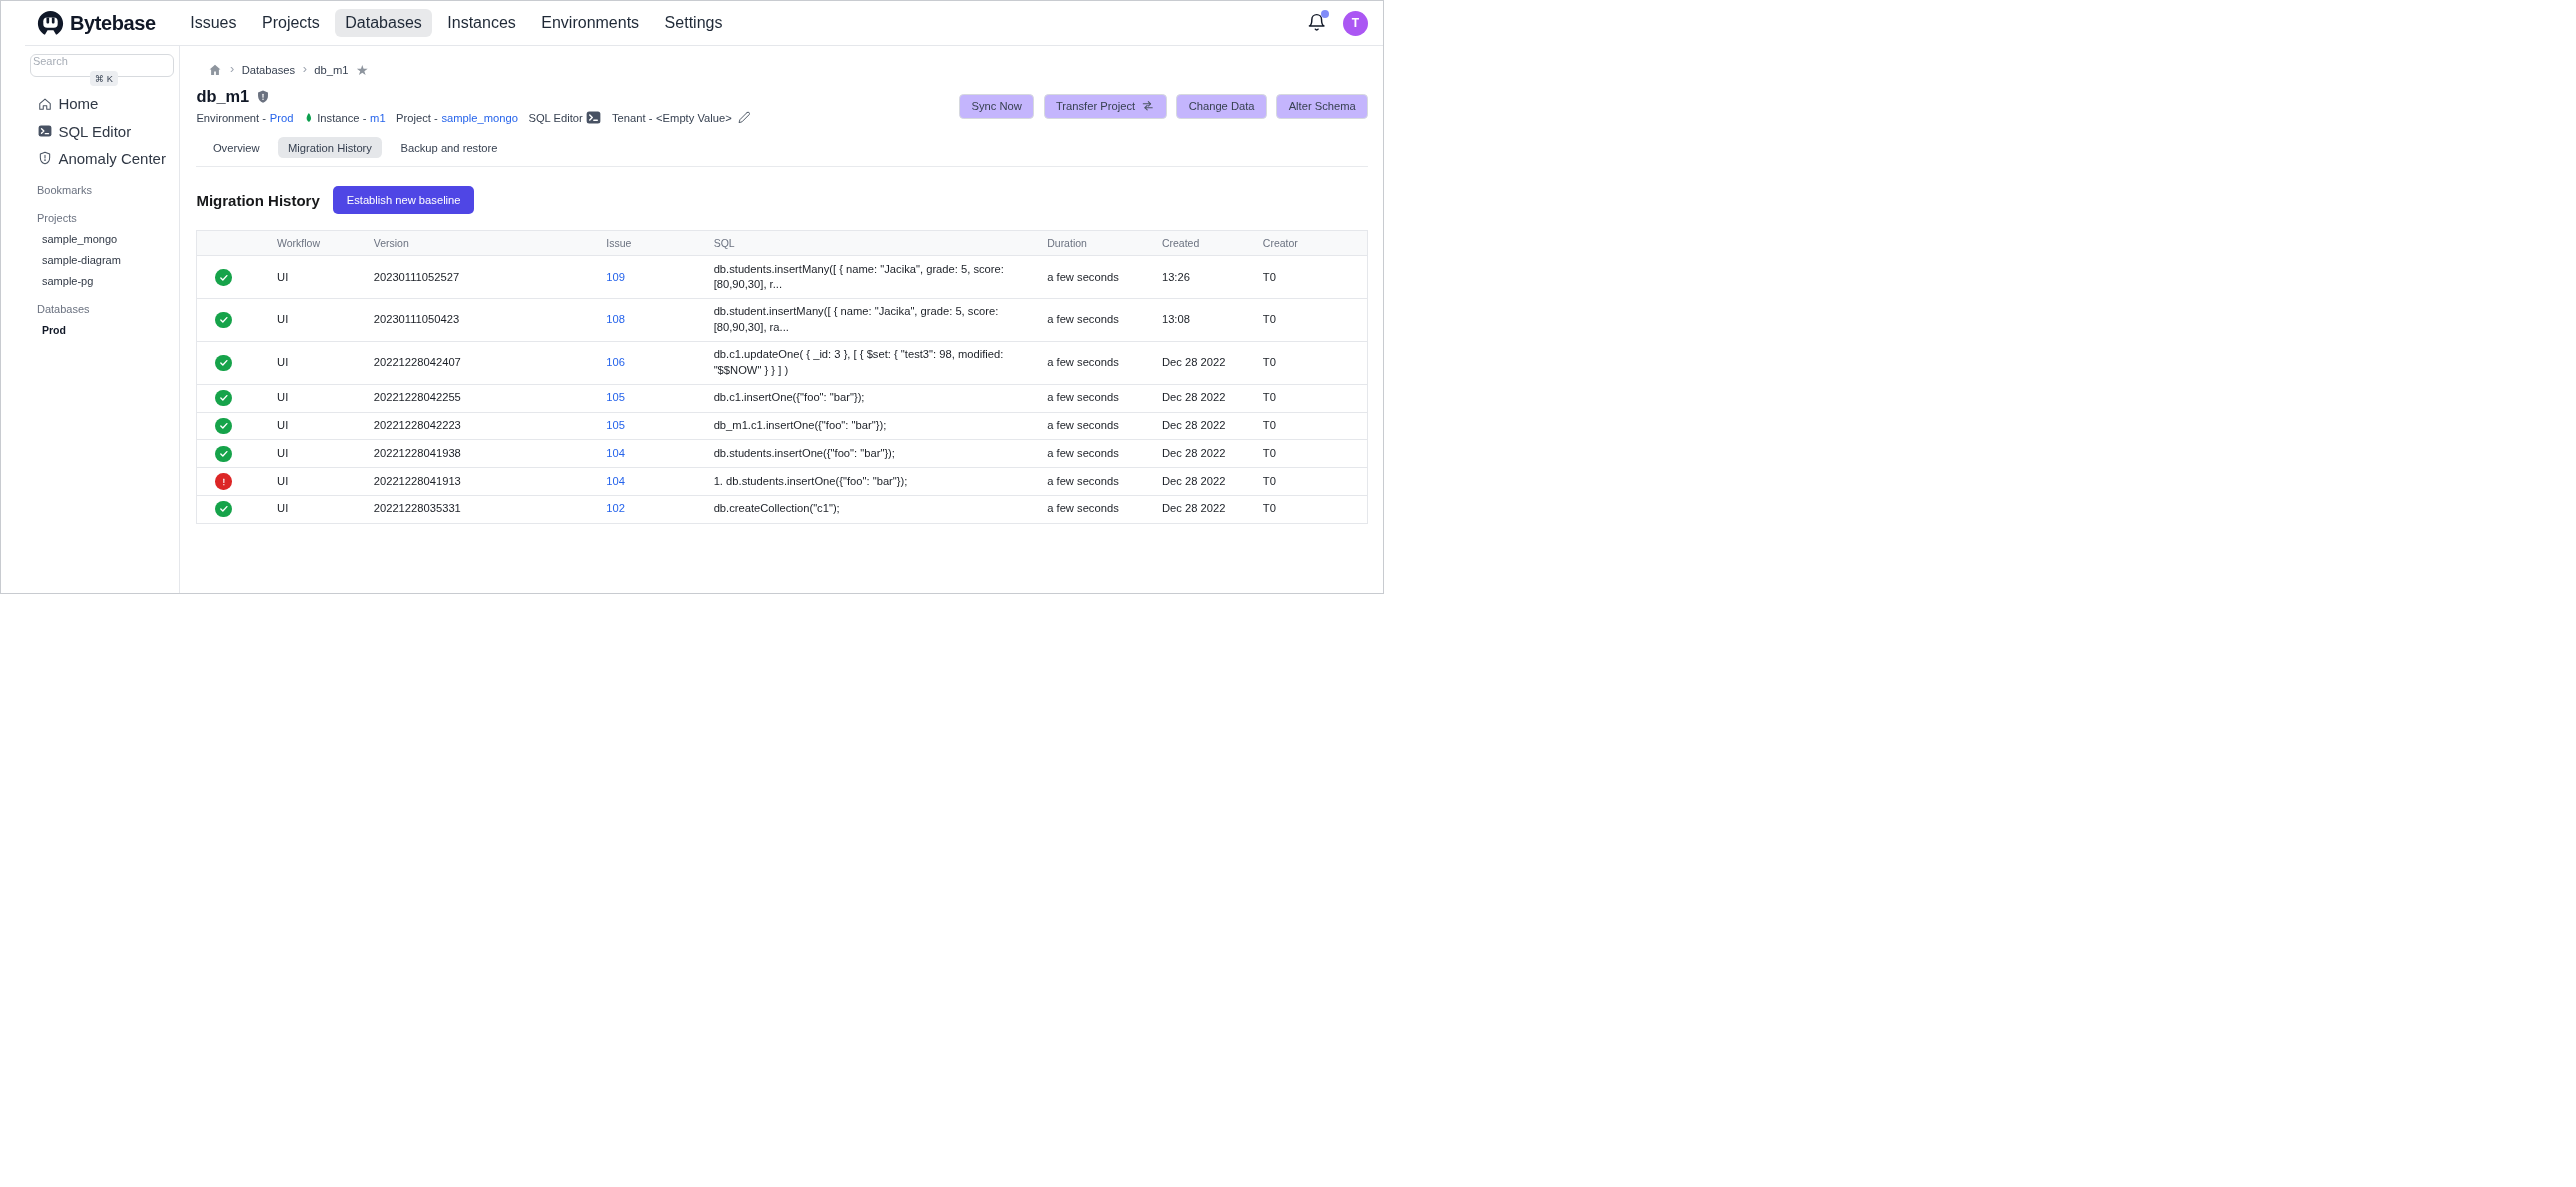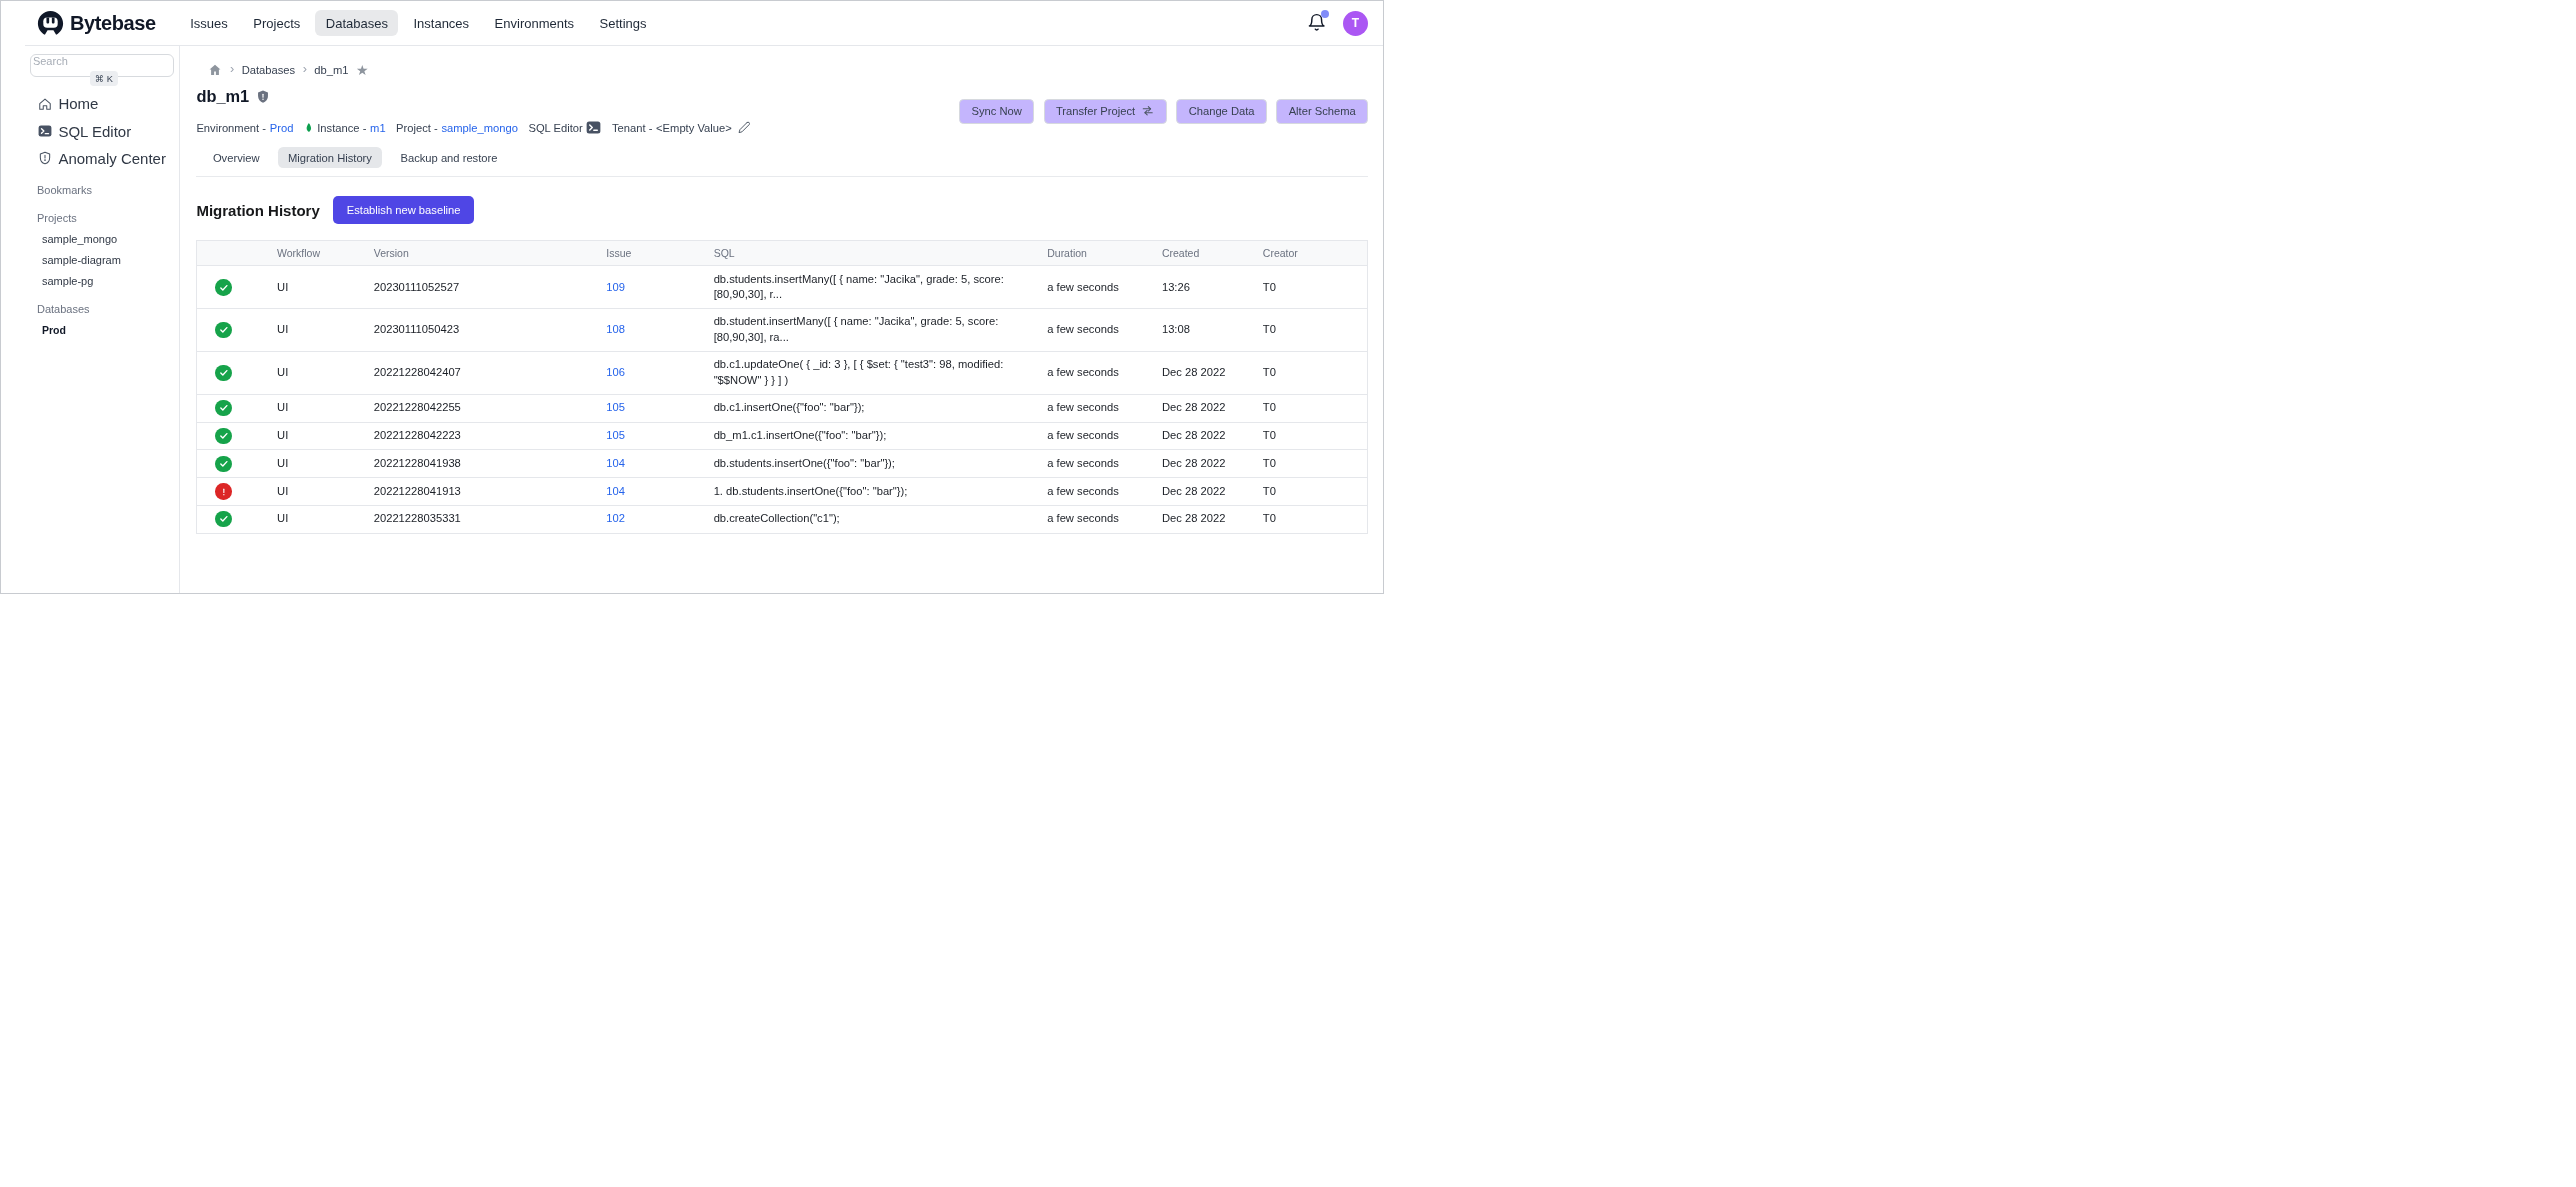--- a/index.html
+++ b/index.html
@@ -5,21 +5,21 @@
   * { margin:0; padding:0; box-sizing:border-box; }
   html,body { background:#ffffff; }
   body { font-family:"Liberation Sans","DejaVu Sans",sans-serif; color:#1f2937; }
   .frame { width:1384px; height:594px; border:0.7px solid #c8cbd0; background:#fff; overflow:hidden; display:flex; flex-direction:column;padding-left:24px; }
 
   
   .topbar { height:45px; flex:0 0 45px; display:flex; align-items:center; border-bottom:0.7px solid #e5e7eb; padding:0 15px 0 12px; }
   .brand { display:flex; align-items:center; gap:6px; cursor:pointer; }
   .brand-name { font-size:20px; font-weight:800; letter-spacing:-0.4px; color:#111827; }
   .topnav { display:flex; align-items:center; margin-left:24px; gap:4.5px; }
-  .topnav-item { font-size:13px; color:#1f2937; padding:5.2px 10.5px; border-radius:6px; cursor:pointer; white-space:nowrap; }
+  .topnav-item { font-size:16px; color:#1f2937; padding:5.2px 10.5px; border-radius:6px; cursor:pointer; white-space:nowrap; }
   .topnav-item.active { background:#e8e9eb; }
   .topbar-right { margin-left:auto; display:flex; align-items:center; gap:16.4px; }
   .bell-wrap { position:relative; width:19.4px; height:19.4px; cursor:pointer; }
   .bell-badge { position:absolute; top:-3px; right:-2.2px; width:8.2px; height:8.2px; border-radius:50%; background:var(--badge,#818cf8); }
   .avatar { width:25px; height:25px; border-radius:50%; background:var(--avatar,#ab57f3); color:#fff; display:flex; align-items:center; justify-content:center; font-size:12px; font-weight:600; cursor:pointer; }
 
   
   .shell { flex:1; display:flex; min-height:0; }
   .sidebar { width:155px; flex:0 0 155px; border-right:0.7px solid #e5e7eb; padding-top:7.5px; overflow:hidden; }
   .search-box { margin:0 5.2px; height:23px; border:0.7px solid #d7dade; border-radius:6px; display:flex; align-items:center; padding:0 3.7px 0 7.5px; gap:4.5px; color:#9ca3af; cursor:text;flex-direction:column; }
@@ -40,21 +40,21 @@
   .breadcrumb { display:flex; align-items:center; gap:7.5px; margin:4.5px 0 0 12px; font-size:11.2px; color:#374151; }
   .crumb-sep { color:#9ca3af; font-size:12.7px; line-height:1; padding-bottom:1.5px; }
   .crumb-link { cursor:pointer; }
   .star { color:#8e959e; font-size:14px; cursor:pointer; line-height:1; }
 
   
   .title-row { display:flex; align-items:center; margin-top:10.5px; }
   .title-left { min-width:0; }
   .page-title-line { display:flex; align-items:center; gap:6.7px; }
   .page-title { font-size:16.4px; font-weight:700; color:#111827; }
-  .meta-row { display:flex; align-items:center; gap:10.5px; margin-top:14px; font-size:11.2px; color:#374151; flex-wrap:nowrap; }
+  .meta-row { display:flex; align-items:center; gap:10.5px; margin-top:4px; font-size:11.2px; color:#374151; flex-wrap:nowrap; }
   .meta-group { display:flex; align-items:center; gap:3.7px; white-space:nowrap; }
   .meta-link { color:var(--link,#2563eb); cursor:pointer; }
   .actions { margin-left:auto; display:flex; align-items:center; gap:9.7px; }
   .btn { height:25px; padding:0 11.2px; border:0.7px solid #d6d9de; border-radius:4.5px; background:#c4b5fd; font-size:11.2px; color:#374151; display:flex; align-items:center; gap:6px; cursor:pointer; white-space:nowrap; font-family:inherit; }
 
   
   .tabs { display:flex; align-items:center; gap:7.5px; margin:12px 0 0 6px; }
   .tab { font-size:11.2px; color:#374151; padding:4.5px 10.5px; border-radius:5.2px; cursor:pointer; white-space:nowrap; }
   .tab.active { background:#e5e7ea; }
   .tabs-divider { border-bottom:0.7px solid #e8eaed; margin-top:7.5px; }

